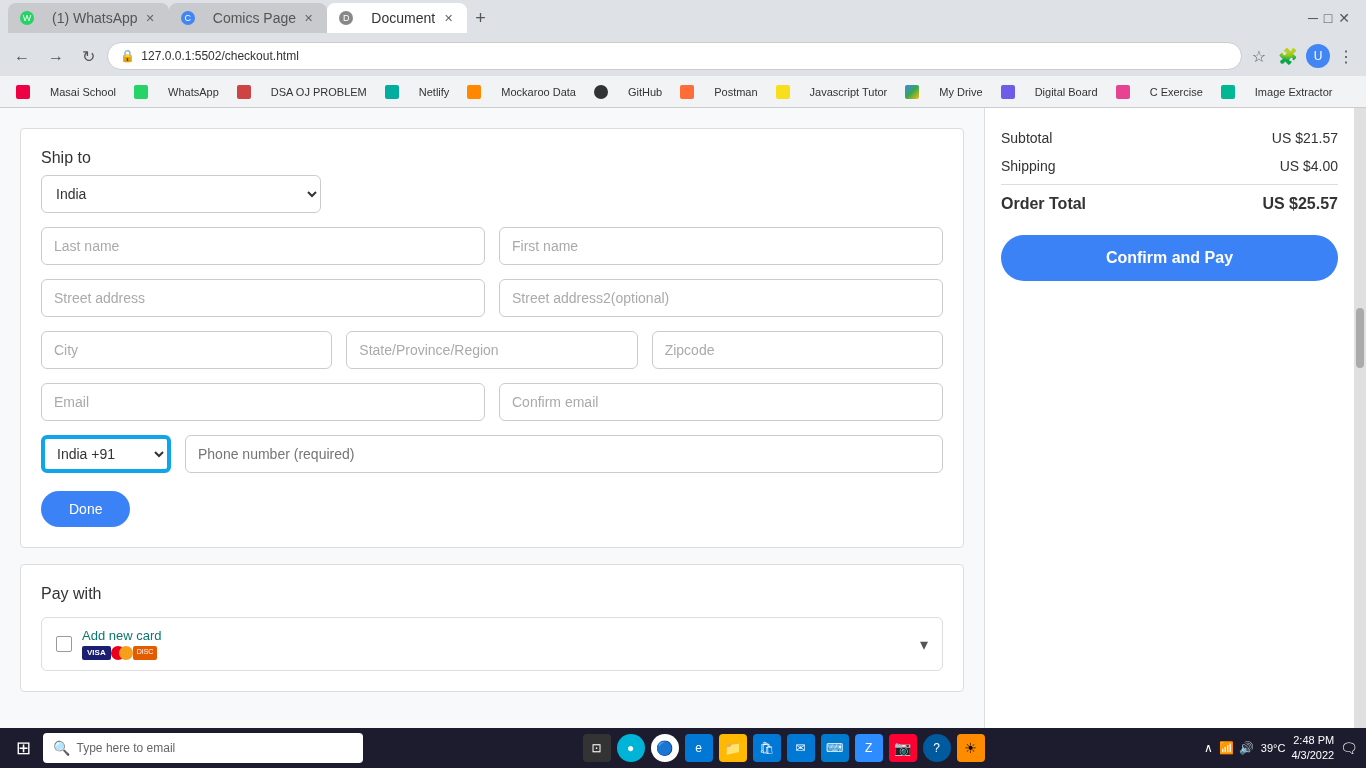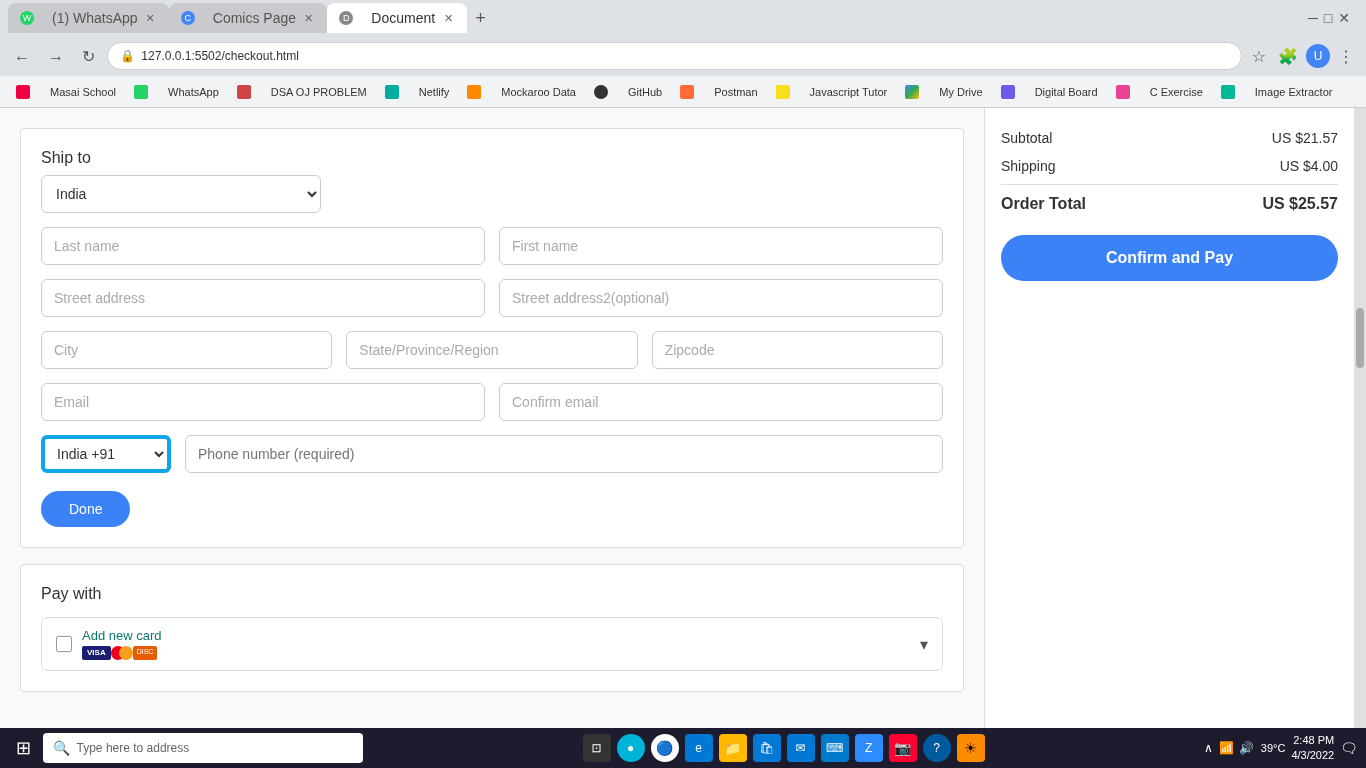--- a/index.html
+++ b/index.html
@@ -280,21 +280,21 @@
 
   <div class="right-scrollbar">
     <div class="scrollbar-thumb"></div>
   </div>
 </div>
 
 <div class="taskbar">
   <button class="start-btn">⊞</button>
   <div class="search-bar">
     <span class="search-icon">🔍</span>
-    <span class="search-text">Type here to address</span>
+    <span class="search-text">Type here to email</span>
   </div>
 
   <div class="taskbar-icons">
     <div class="taskbar-icon" style="background:#333;">
       <span style="color:white;font-size:12px;">⊡</span>
     </div>
     <div class="taskbar-icon" style="background:#00b4d8;border-radius:50%;">
       <span style="color:white;font-size:12px;">●</span>
     </div>
     <div class="taskbar-icon" style="background:#fff;border-radius:50%;">

